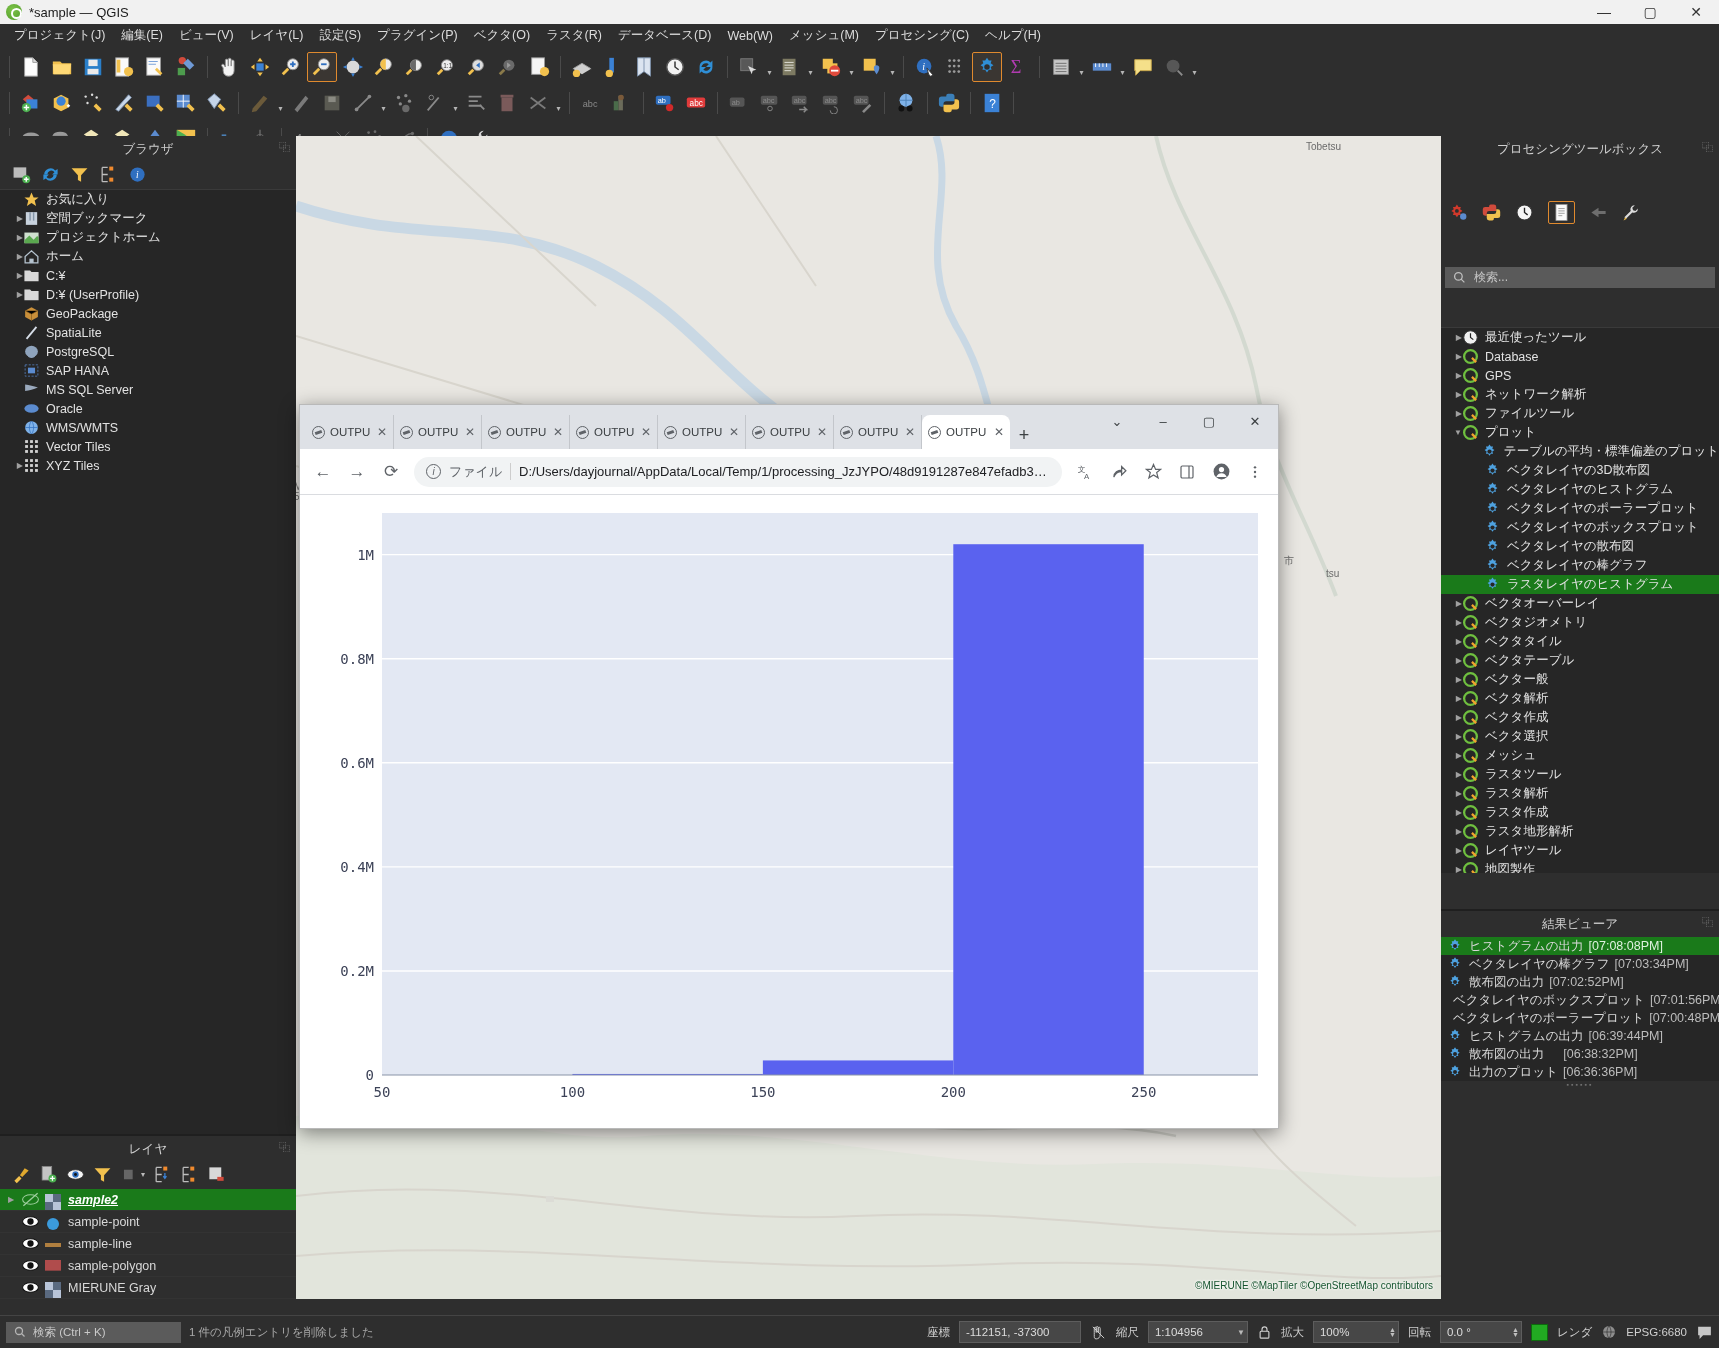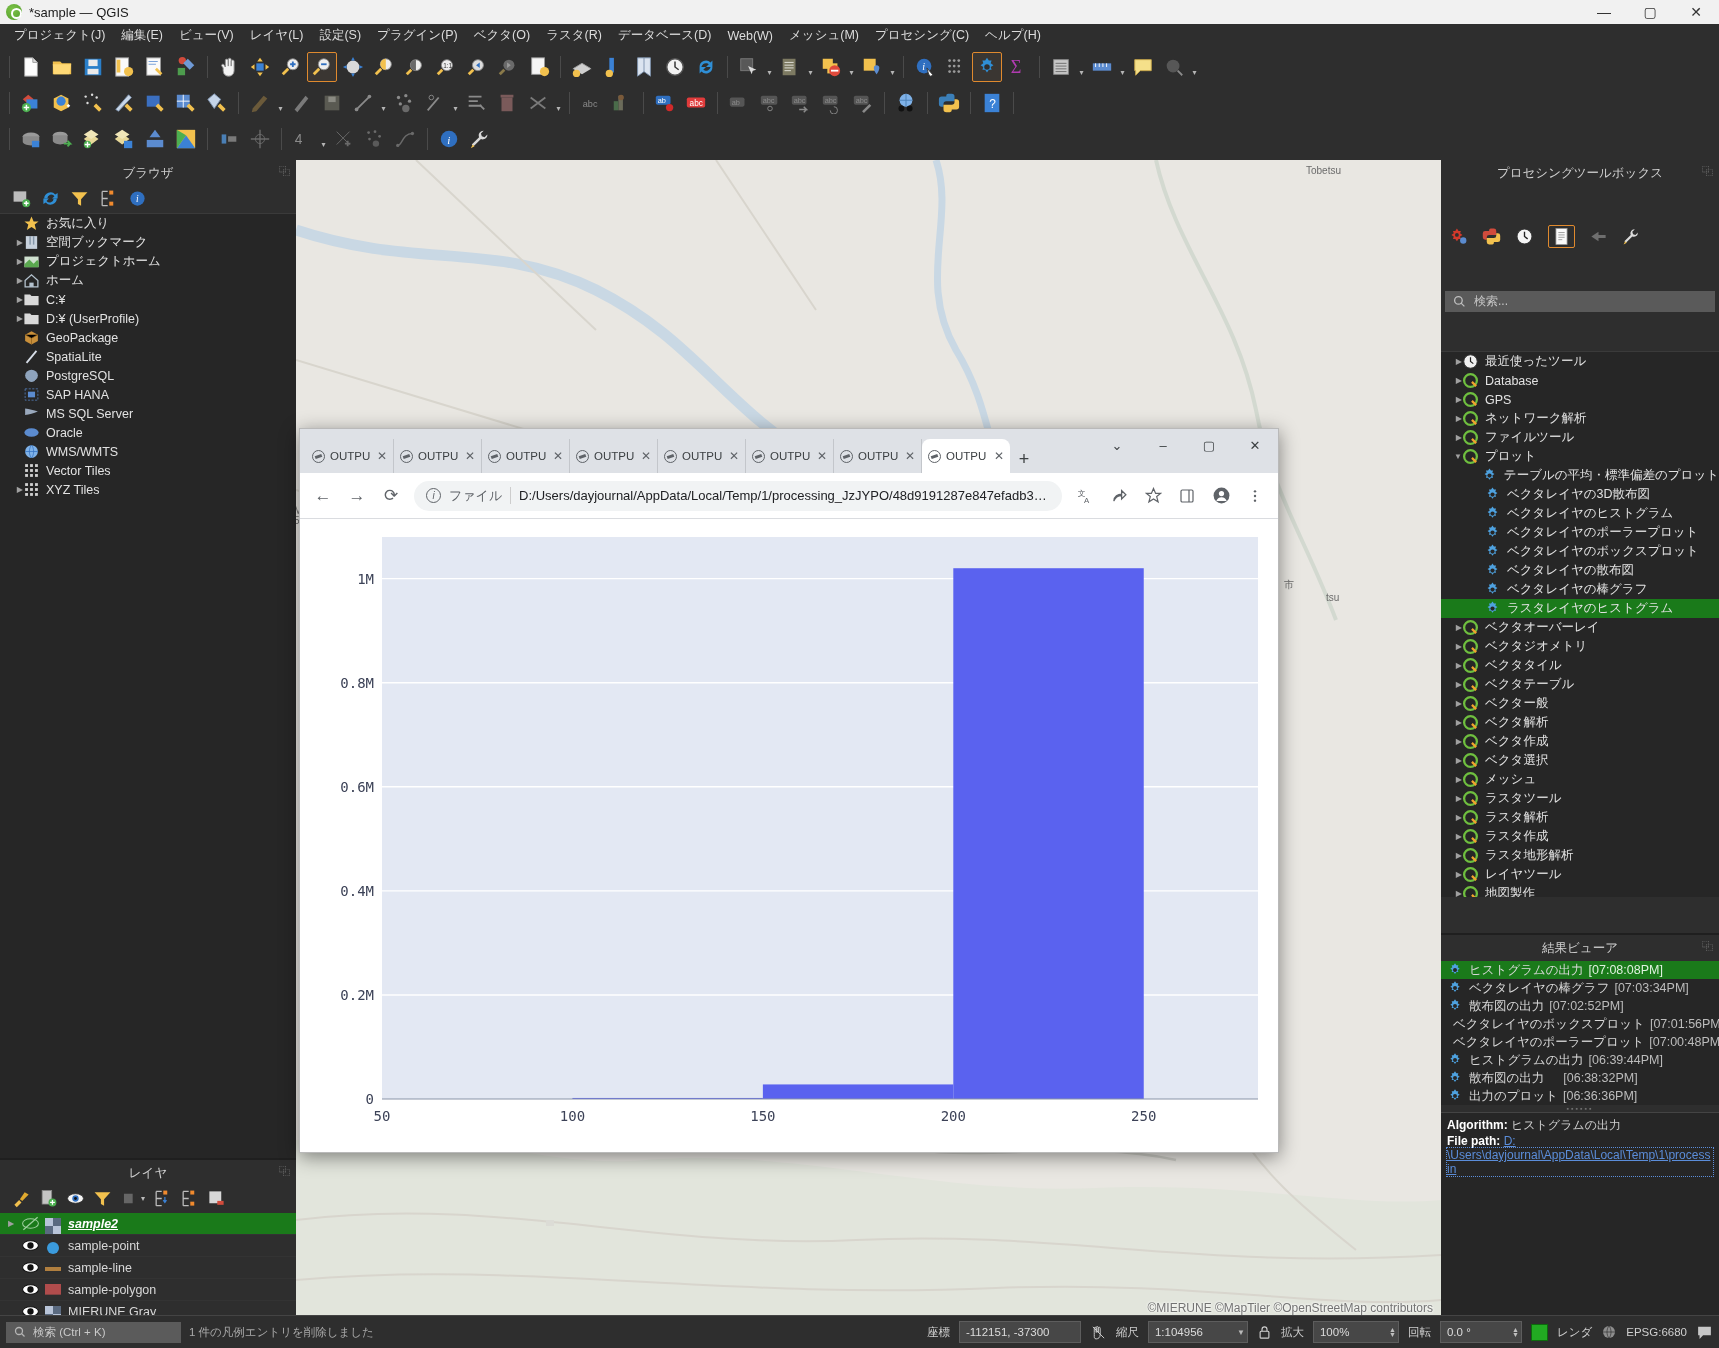--- a/index.html
+++ b/index.html
@@ -33,21 +33,21 @@
   .trow { display:flex; align-items:center; height:36px; gap:1px; }
   .tbtn { width:30px;height:30px; display:flex;align-items:center;justify-content:center;
      border-radius:2px; position:relative; }
   .tbtn.sel { border:1px solid #e08a2e; background:#3a3632; }
   .sep { width:1px;height:22px;background:#4a4a4a;margin:0 5px; }
   .caret { width:9px;height:30px;display:flex;align-items:flex-end;justify-content:center;
      font-size:8px;color:#b5b5b5;padding-bottom:5px;}
   .ic { width:22px;height:22px; display:block; }
 
   
-  .body-area { position:absolute; top:160px; left:0; width:1719px; height:1163px; }
+  .body-area { position:absolute; top:136px; left:0; width:1719px; height:1163px; }
 
   
   .leftdock { position:absolute; left:0; top:0; width:296px; height:1163px;
      background:#2e2e2e; display:flex; flex-direction:column;}
   .dock-title { text-align:center; font-size:12.5px; color:#cfcfcf; padding:5px 0 4px;
      position:relative;}
   .dock-title .undock { position:absolute; right:6px; top:4px; font-size:11px; color:#9a9a9a;}
   .dock-tools { display:flex; align-items:center; gap:10px; padding:3px 10px 5px 12px; }
   .dock-tools .di { width:19px;height:19px; display:block;}
   .tree { background:#262626; flex:1; overflow:hidden; border-top:1px solid #3a3a3a;}
@@ -60,21 +60,21 @@
   .layerrow { display:flex; align-items:center; height:22px; padding-left:8px;
      border-bottom:1px solid #333; font-size:12.5px; }
   .layerrow.active { background:#1a7a1a; }
   .layerrow .eye { width:19px;height:19px; margin-right:5px; display:inline-block;}
   .layerrow .sym { width:16px;height:12px;margin-right:7px;display:inline-block;}
   .layerrow .lbl.act { font-style:italic; font-weight:bold; text-decoration:underline; color:#fff;}
 
   
   .mapcanvas { position:absolute; left:296px; top:0; width:1145px; height:1163px;
      background:#e8e6e1; overflow:hidden; }
-  .mapcanvas .attr { position:absolute; right:8px; bottom:8px; font-size:12px; color:#737373;
+  .mapcanvas .attr { position:absolute; right:8px; bottom:8px; font-size:10px; color:#14532d;
      text-shadow:0 0 3px #fff,0 0 3px #fff; }
   .maplabel { position:absolute; font-size:10px; color:#6b6b6b; }
 
   
   .rightdock { position:absolute; left:1441px; top:0; width:278px; height:1163px;
      background:#2e2e2e; display:flex; flex-direction:column;gap:36px; }
   .searchbox { margin:2px 4px 3px; background:#5a5a5a; height:21px; display:flex;
      align-items:center; padding-left:8px; color:#c6c6c6; font-size:12px; gap:8px;}
   .res-list { background:#262626; font-size:12.5px;}
   .resrow { display:flex;align-items:center;height:18px;padding-left:6px;white-space:nowrap;}
@@ -1370,31 +1370,20 @@
             <div class="resr resrow">
               <span class="tico" style="width:16px;height:16px;margin-right:6px"><svg viewBox="0 0 24 24">
                   <path d="M12 2l2 3h3l-1 3 3 2-3 2 1 3h-3l-2 3-2-3H7l1-3-3-2 3-2-1-3h3z" fill="#4ea2e0"></path>
                   <circle cx="12" cy="12" r="3" fill="#262626"></circle>
                 </svg></span>
               <span>出力のプロット</span>
               <span style="margin-left:5px;color:#bcbcbc">[06:36:36PM]</span>
             </div>
           </div>
         <div class="gripper">▪▪▪▪▪▪</div>
-        <div class="logpane">
-          <div>
-            <b>Algorithm:</b>
-            <span>ヒストグラムの出力</span>
-          </div>
-          <div>
-            <b>File path:</b>
-            <span class="lnk">D:</span>
-          </div>
-          <div class="lnk" style="outline:1px dotted #5b8dd9;">\Users\dayjournal\AppData\Local\Temp\1\processin</div>
-        </div>
       </div>
     </div>
 
     <div class="chrome">
       <div class="ch-tabstrip">
         <div id="ch-tabs" style="display:flex;align-items:flex-end;">
             <div class="ch-tab">
               <span class="fav"></span>
               <span class="tt">OUTPU</span>
               <span class="x">✕</span>

